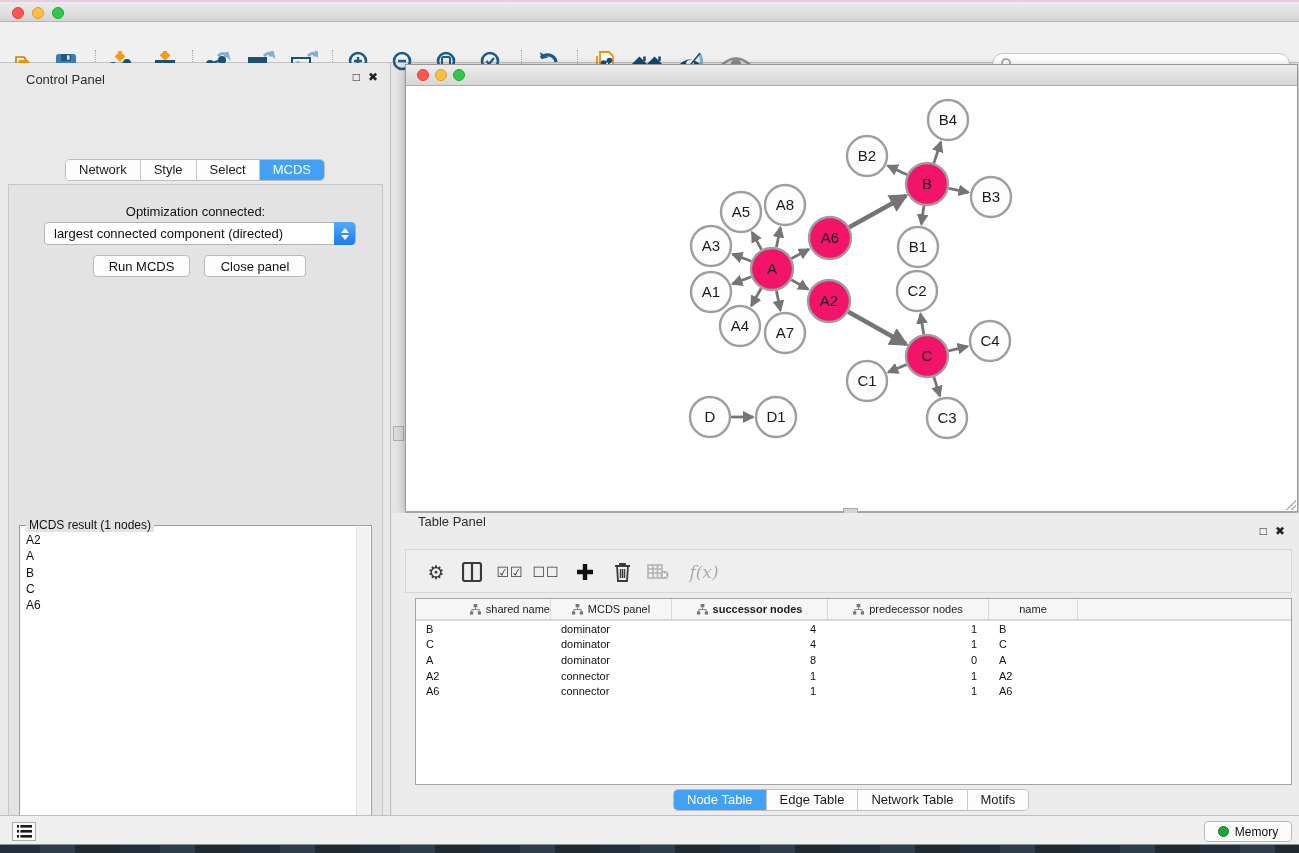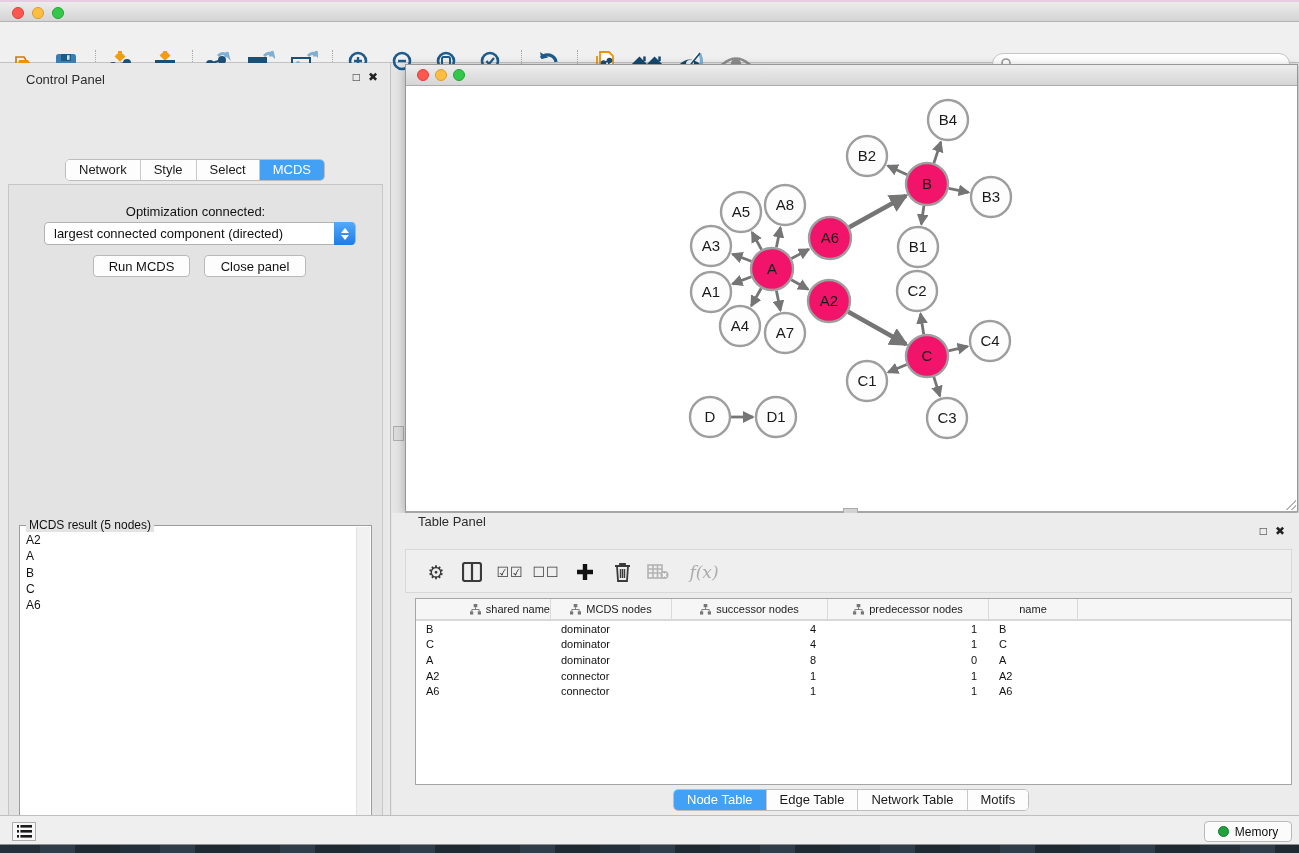--- a/index.html
+++ b/index.html
@@ -307,21 +307,21 @@
     <div class="dropdown">
       <span>largest connected component (directed)</span>
       <span class="dd-stepper">
           <span class="dd-up"></span>
           <span class="dd-down"></span>
         </span>
     </div>
     <div class="cp-btn" style="left:84px; width:97px">Run MCDS</div>
     <div class="cp-btn" style="left:195px; width:102px">Close panel</div>
     <div class="fieldset">
-      <div class="legend">MCDS result (5 nodes)</div>
+      <div class="legend">MCDS result (1 nodes)</div>
       <div class="mcds-list" id="mcds-list">
           <div>A2</div>
           <div>A</div>
           <div>B</div>
           <div>C</div>
           <div>A6</div>
         </div>
       <div class="list-lane"></div>
     </div>
   </div>
@@ -475,23 +475,23 @@
         </div>
         <div class="th" style="width: 121px;">
           <svg width="11" height="11" viewBox="0 0 12 12">
             <g fill="#767676">
               <rect x="4" y="0" width="4" height="3.5"></rect>
               <rect x="0" y="8" width="3.5" height="3.5"></rect>
               <rect x="8.5" y="8" width="3.5" height="3.5"></rect>
             </g>
             <path d="M6 3.5 V6 M2 8 V6 h8 v2" stroke="#767676" fill="none"></path>
           </svg>
-          <span>MCDS nodes</span>
-        </div>
-        <div class="th" style="width: 156px;">
+          <span>MCDS panel</span>
+        </div>
+        <div class="th" style="width: 156px; font-weight: bold;">
           <svg width="11" height="11" viewBox="0 0 12 12">
             <g fill="#767676">
               <rect x="4" y="0" width="4" height="3.5"></rect>
               <rect x="0" y="8" width="3.5" height="3.5"></rect>
               <rect x="8.5" y="8" width="3.5" height="3.5"></rect>
             </g>
             <path d="M6 3.5 V6 M2 8 V6 h8 v2" stroke="#767676" fill="none"></path>
           </svg>
           <span>successor nodes</span>
         </div>

